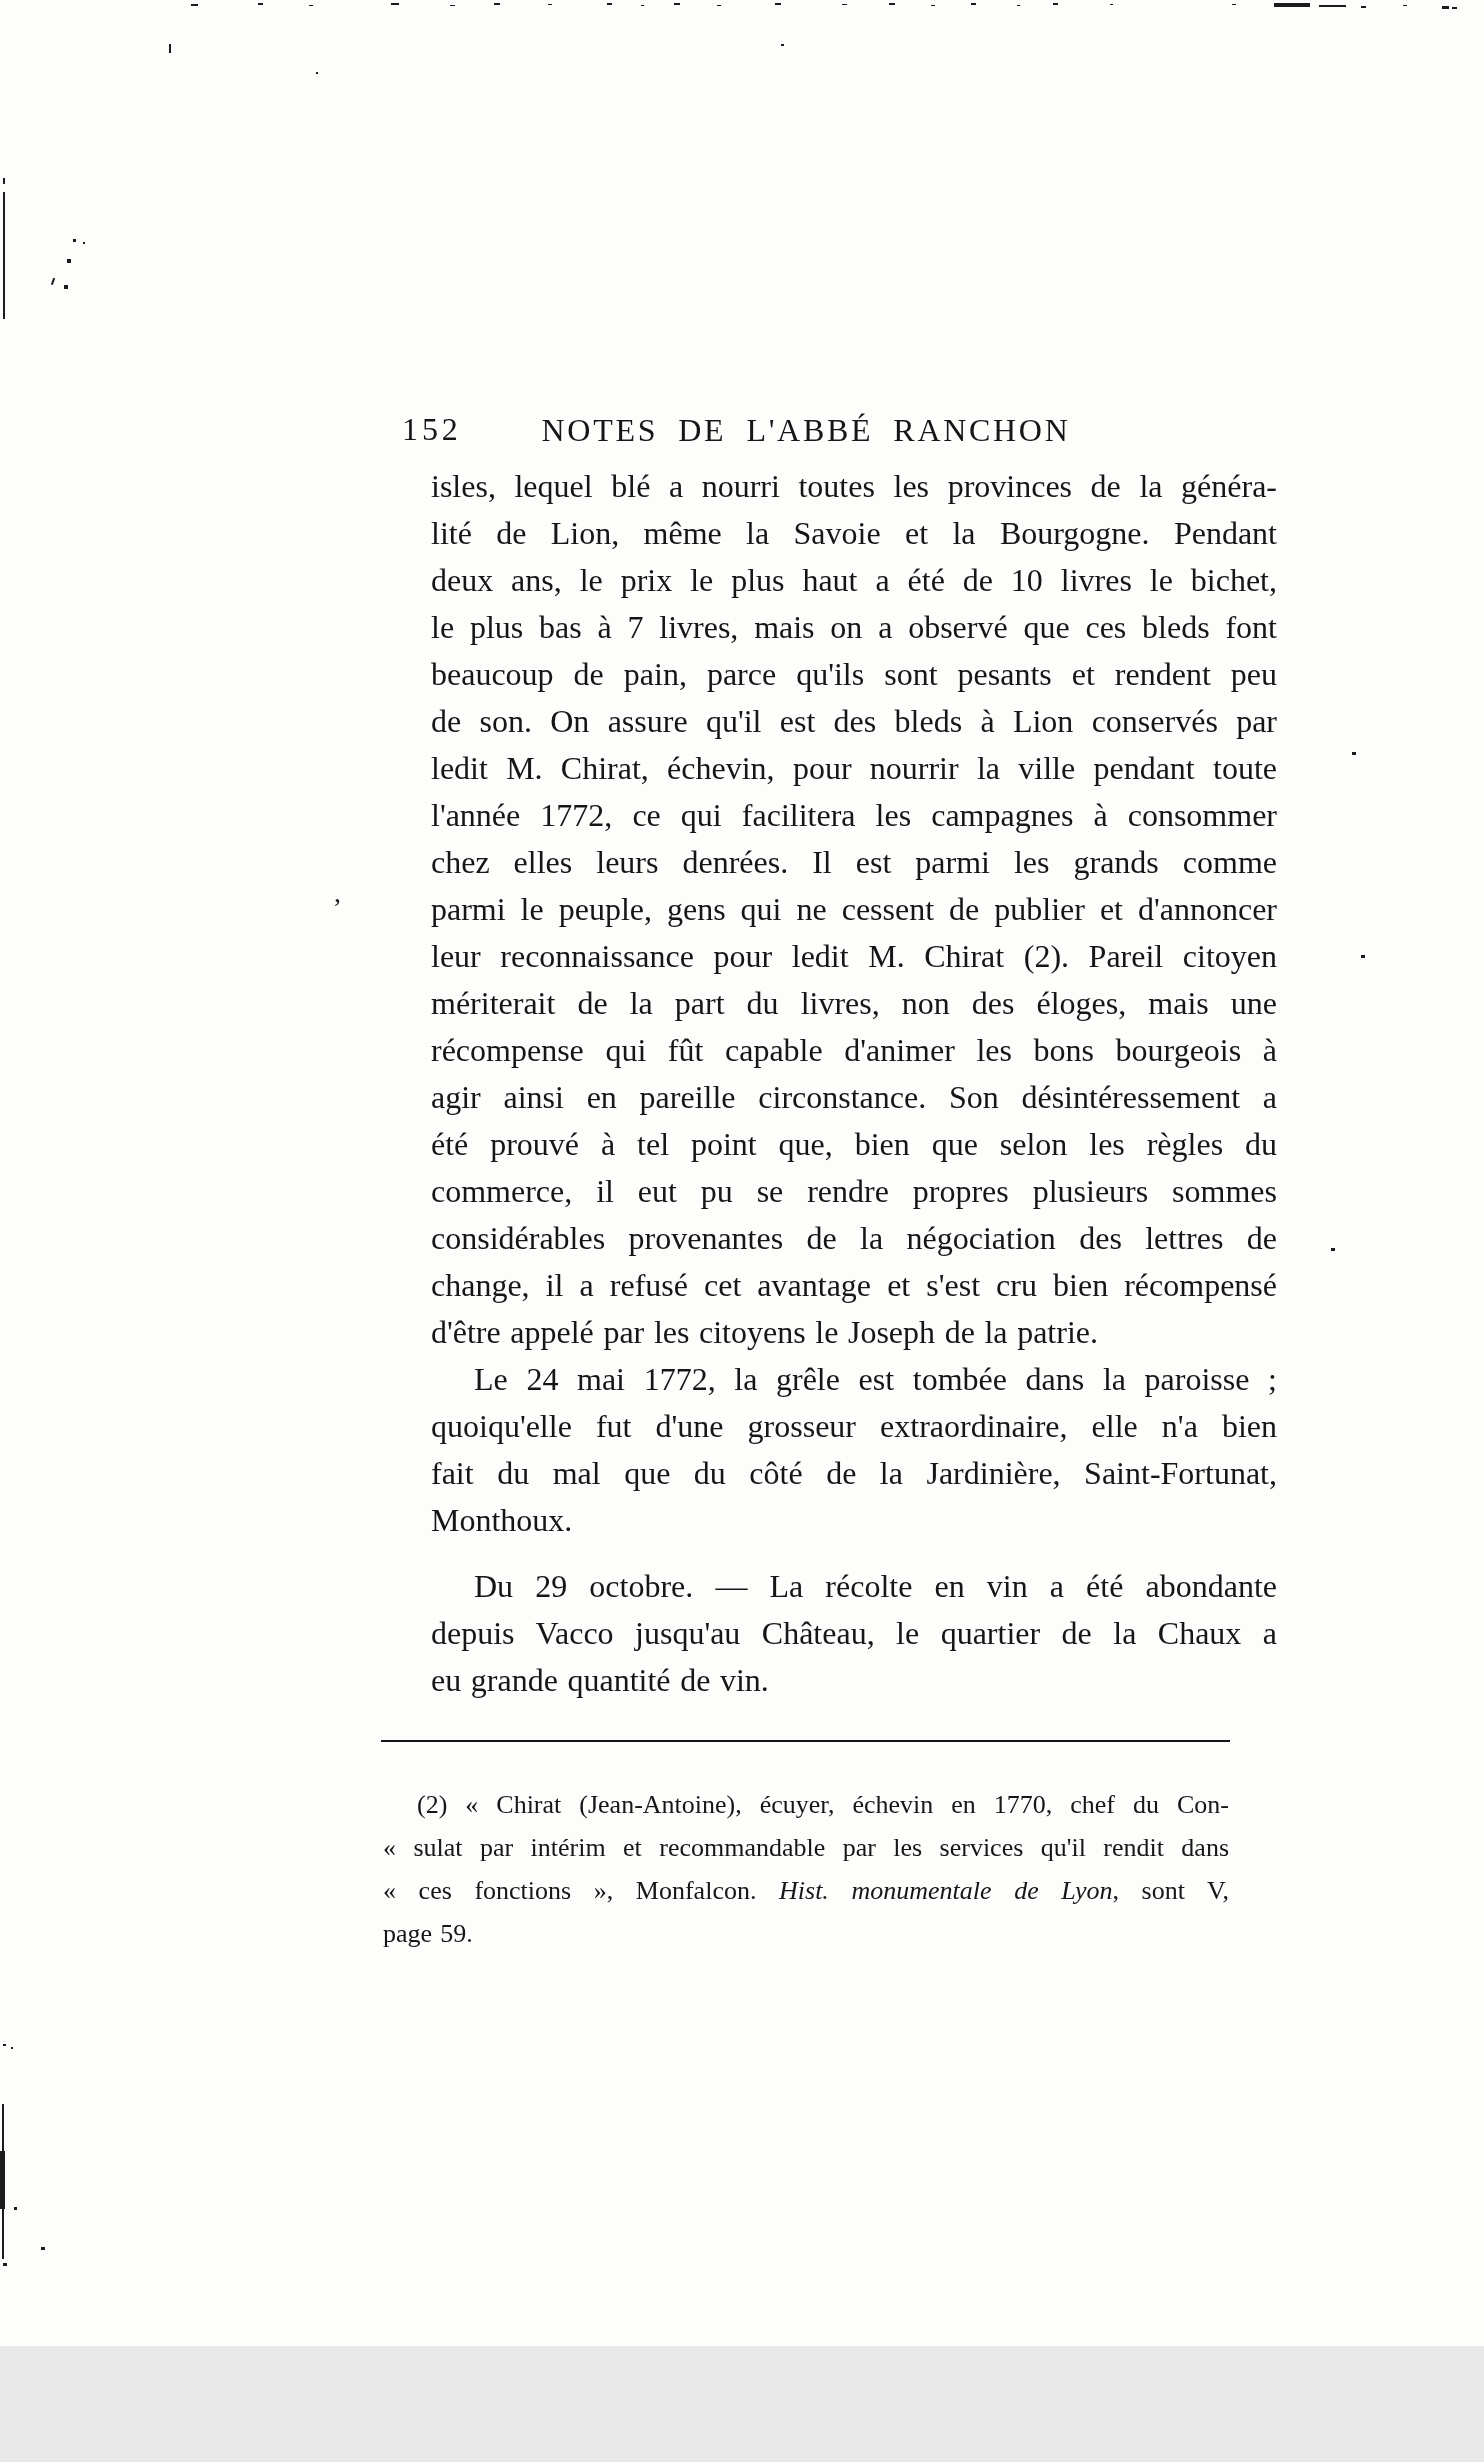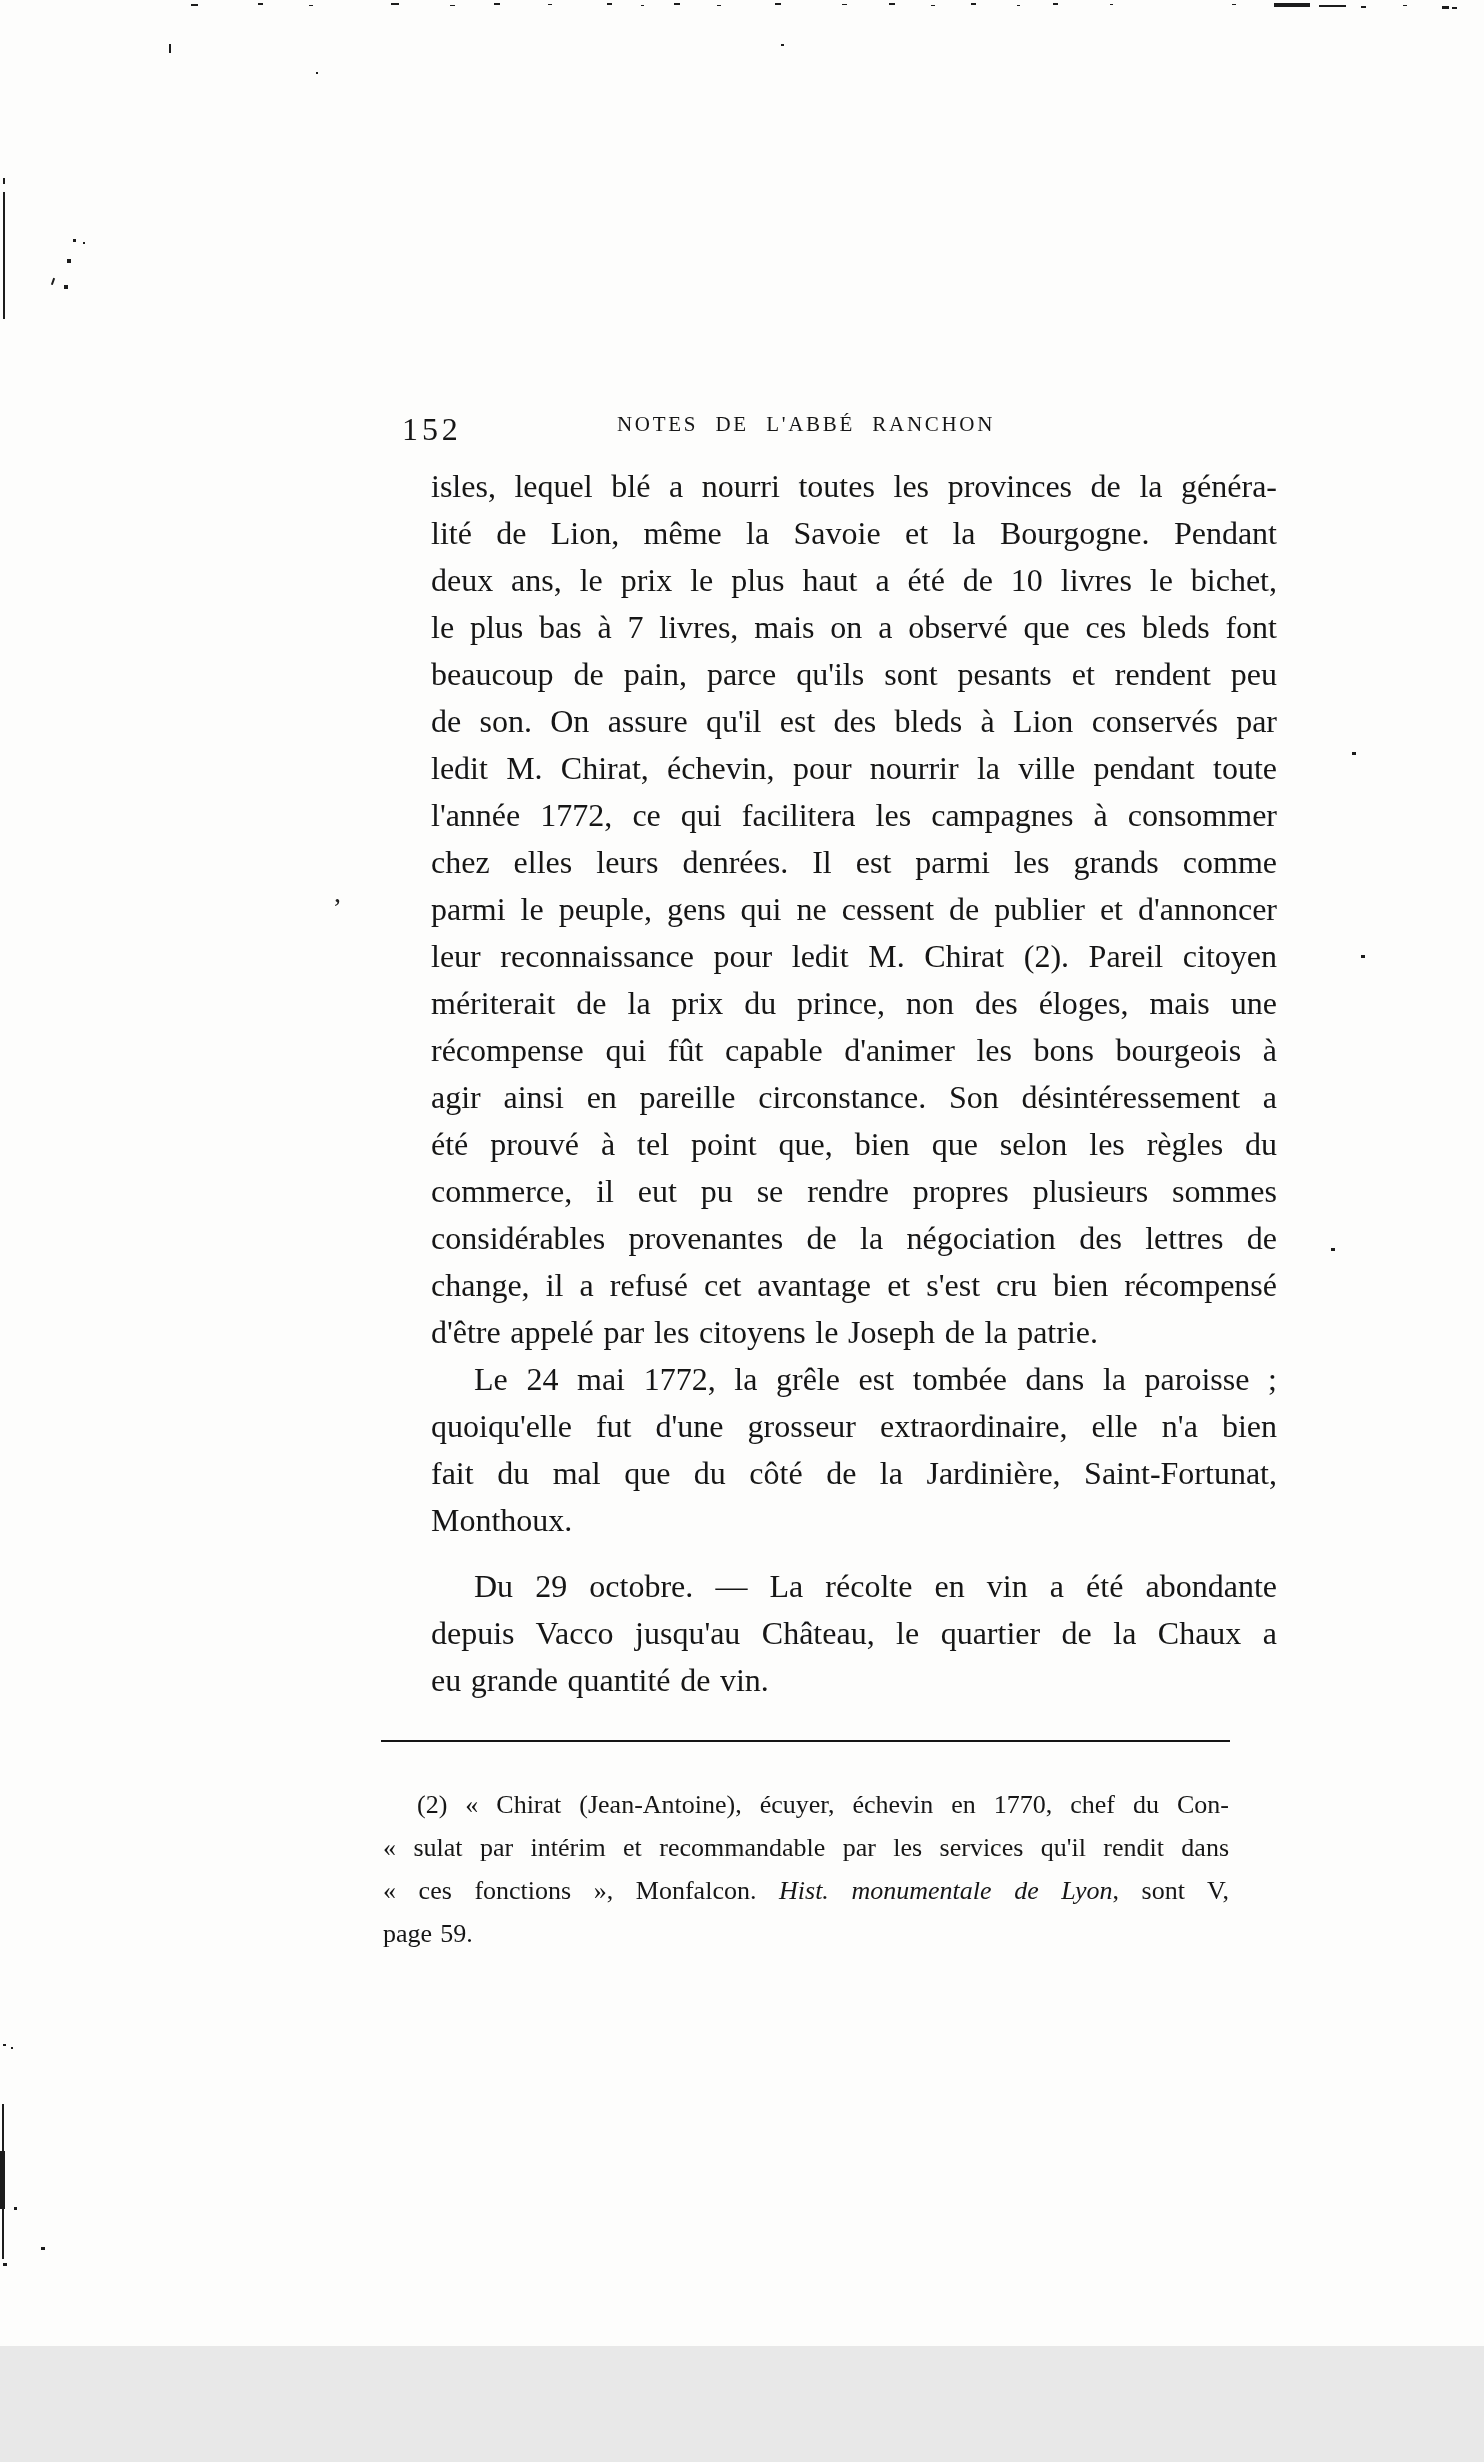--- a/index.html
+++ b/index.html
@@ -13,21 +13,21 @@
   }
   
   #header{position:absolute;left:383px;top:409px;width:846px;height:39px;}
   #pageno{
     position:absolute;left:19px;top:1.6px;
     font-size:32px;letter-spacing:3.9px;
   }
   #runtitle{
     position:absolute;left:0;right:0;top:3.1px;
     text-align:center;
-    font-size:21px;letter-spacing:2.7px;word-spacing:9.4px;
+    font-size:32px;letter-spacing:2.7px;word-spacing:9.4px;
   }
   
   #bodytext{
     position:absolute;left:383px;top:463px;width:846px;
     font-size:32px;line-height:47px;margin-left:48px;
   }
   .line{
     text-align:justify;
     text-align-last:justify;
     height:47px;overflow:visible;
@@ -75,21 +75,21 @@
       <div class="line">lité de Lion, même la Savoie et la Bourgogne. Pendant</div>
       <div class="line">deux ans, le prix le plus haut a été de 10 livres le bichet,</div>
       <div class="line">le plus bas à 7 livres, mais on a observé que ces bleds font</div>
       <div class="line">beaucoup de pain, parce qu'ils sont pesants et rendent peu</div>
       <div class="line">de son. On assure qu'il est des bleds à Lion conservés par</div>
       <div class="line">ledit M. Chirat, échevin, pour nourrir la ville pendant toute</div>
       <div class="line">l'année 1772, ce qui facilitera les campagnes à consommer</div>
       <div class="line">chez elles leurs denrées. Il est parmi les grands comme</div>
       <div class="line">parmi le peuple, gens qui ne cessent de publier et d'annoncer</div>
       <div class="line">leur reconnaissance pour ledit M. Chirat (2). Pareil citoyen</div>
-      <div class="line">mériterait de la prix du prince, non des éloges, mais une</div>
+      <div class="line">mériterait de la part du livres, non des éloges, mais une</div>
       <div class="line">récompense qui fût capable d'animer les bons bourgeois à</div>
       <div class="line">agir ainsi en pareille circonstance. Son désintéressement a</div>
       <div class="line">été prouvé à tel point que, bien que selon les règles du</div>
       <div class="line">commerce, il eut pu se rendre propres plusieurs sommes</div>
       <div class="line">considérables provenantes de la négociation des lettres de</div>
       <div class="line">change, il a refusé cet avantage et s'est cru bien récompensé</div>
       <div class="line end">d'être appelé par les citoyens le Joseph de la patrie.</div>
     </div>
     <div>
       <div class="line ind">Le 24 mai 1772, la grêle est tombée dans la paroisse ;</div>

